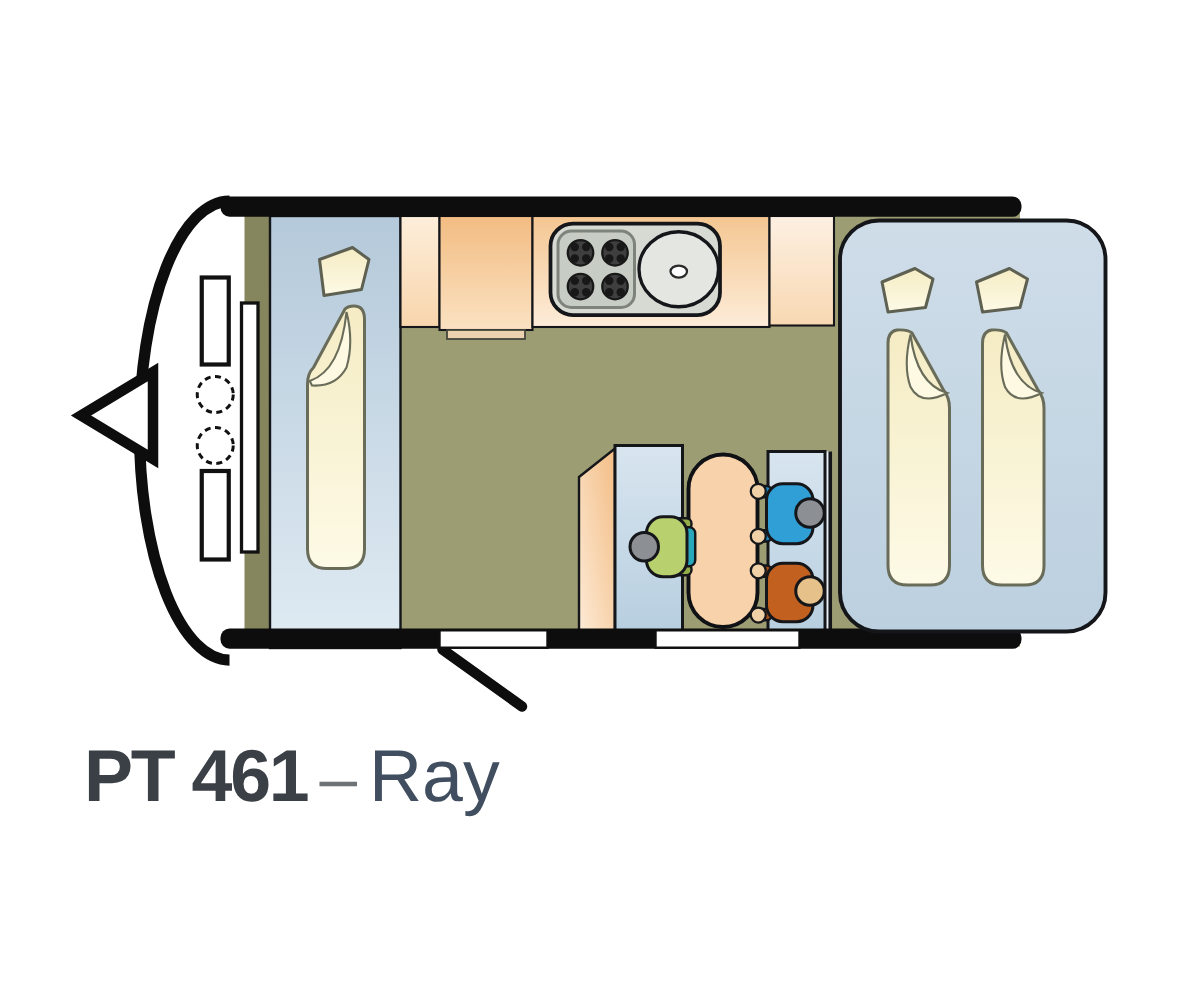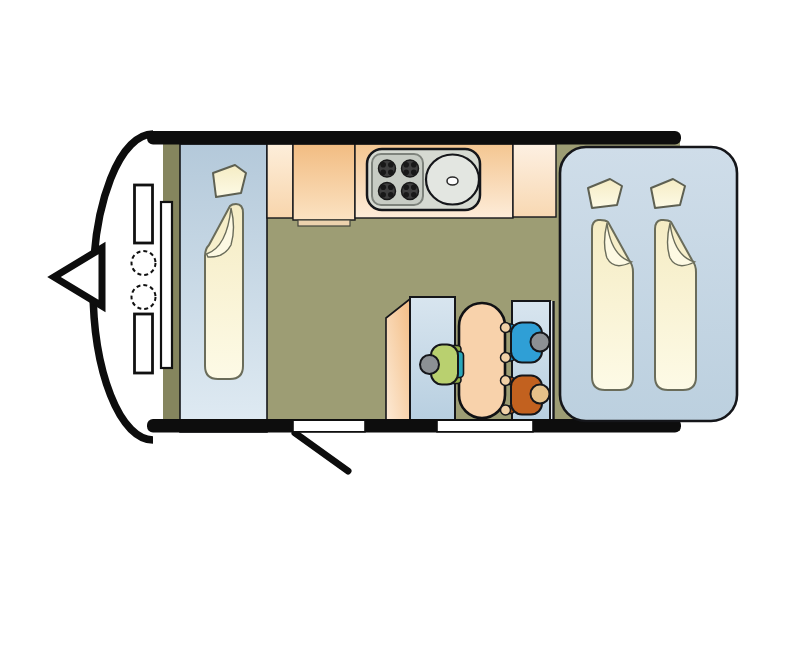--- a/index.html
+++ b/index.html
@@ -168,14 +168,17 @@
       <rect x="560" y="147" width="177" height="274" rx="26" fill="url(#gBedR)" stroke="#15161a" stroke-width="2.6"></rect>
       <polygon points="588,188 610,179 622,186 617,205 592,208" fill="url(#gCream)" stroke="#5e6052" stroke-width="2" stroke-linejoin="round"></polygon>
       <polygon points="651,188 673,179 685,186 680,205 655,208" fill="url(#gCream)" stroke="#5e6052" stroke-width="2" stroke-linejoin="round"></polygon>
       <path d="M598,220 Q592,221 592,229 L592,377 Q592,390 605,390 L620,390 Q633,390 633,377 L633,272 Q633,265 629,260 L608,222 Q605,219.5 598,220 Z" fill="url(#gCream)" stroke="#6a6c5a" stroke-width="2" stroke-linejoin="round"></path>
       <path d="M631.5,262 Q611,256 607,223 Q602,244 607,258 Q614,271 631.5,262 Z" fill="#fdf9e3" stroke="#6a6c5a" stroke-width="1.4"></path>
       <path d="M661,220 Q655,221 655,229 L655,377 Q655,390 668,390 L683,390 Q696,390 696,377 L696,272 Q696,265 692,260 L671,222 Q668,219.5 661,220 Z" fill="url(#gCream)" stroke="#6a6c5a" stroke-width="2" stroke-linejoin="round"></path>
       <path d="M694.5,262 Q674,256 670,223 Q665,244 670,258 Q677,271 694.5,262 Z" fill="#fdf9e3" stroke="#6a6c5a" stroke-width="1.4"></path>
     </g>
   </svg>
 
+  <div class="caption">
+    <span class="model">PT 461</span><span class="sep">–</span><span class="variant">Ray</span>
+  </div>
 
 </div>
 
 </body></html>

